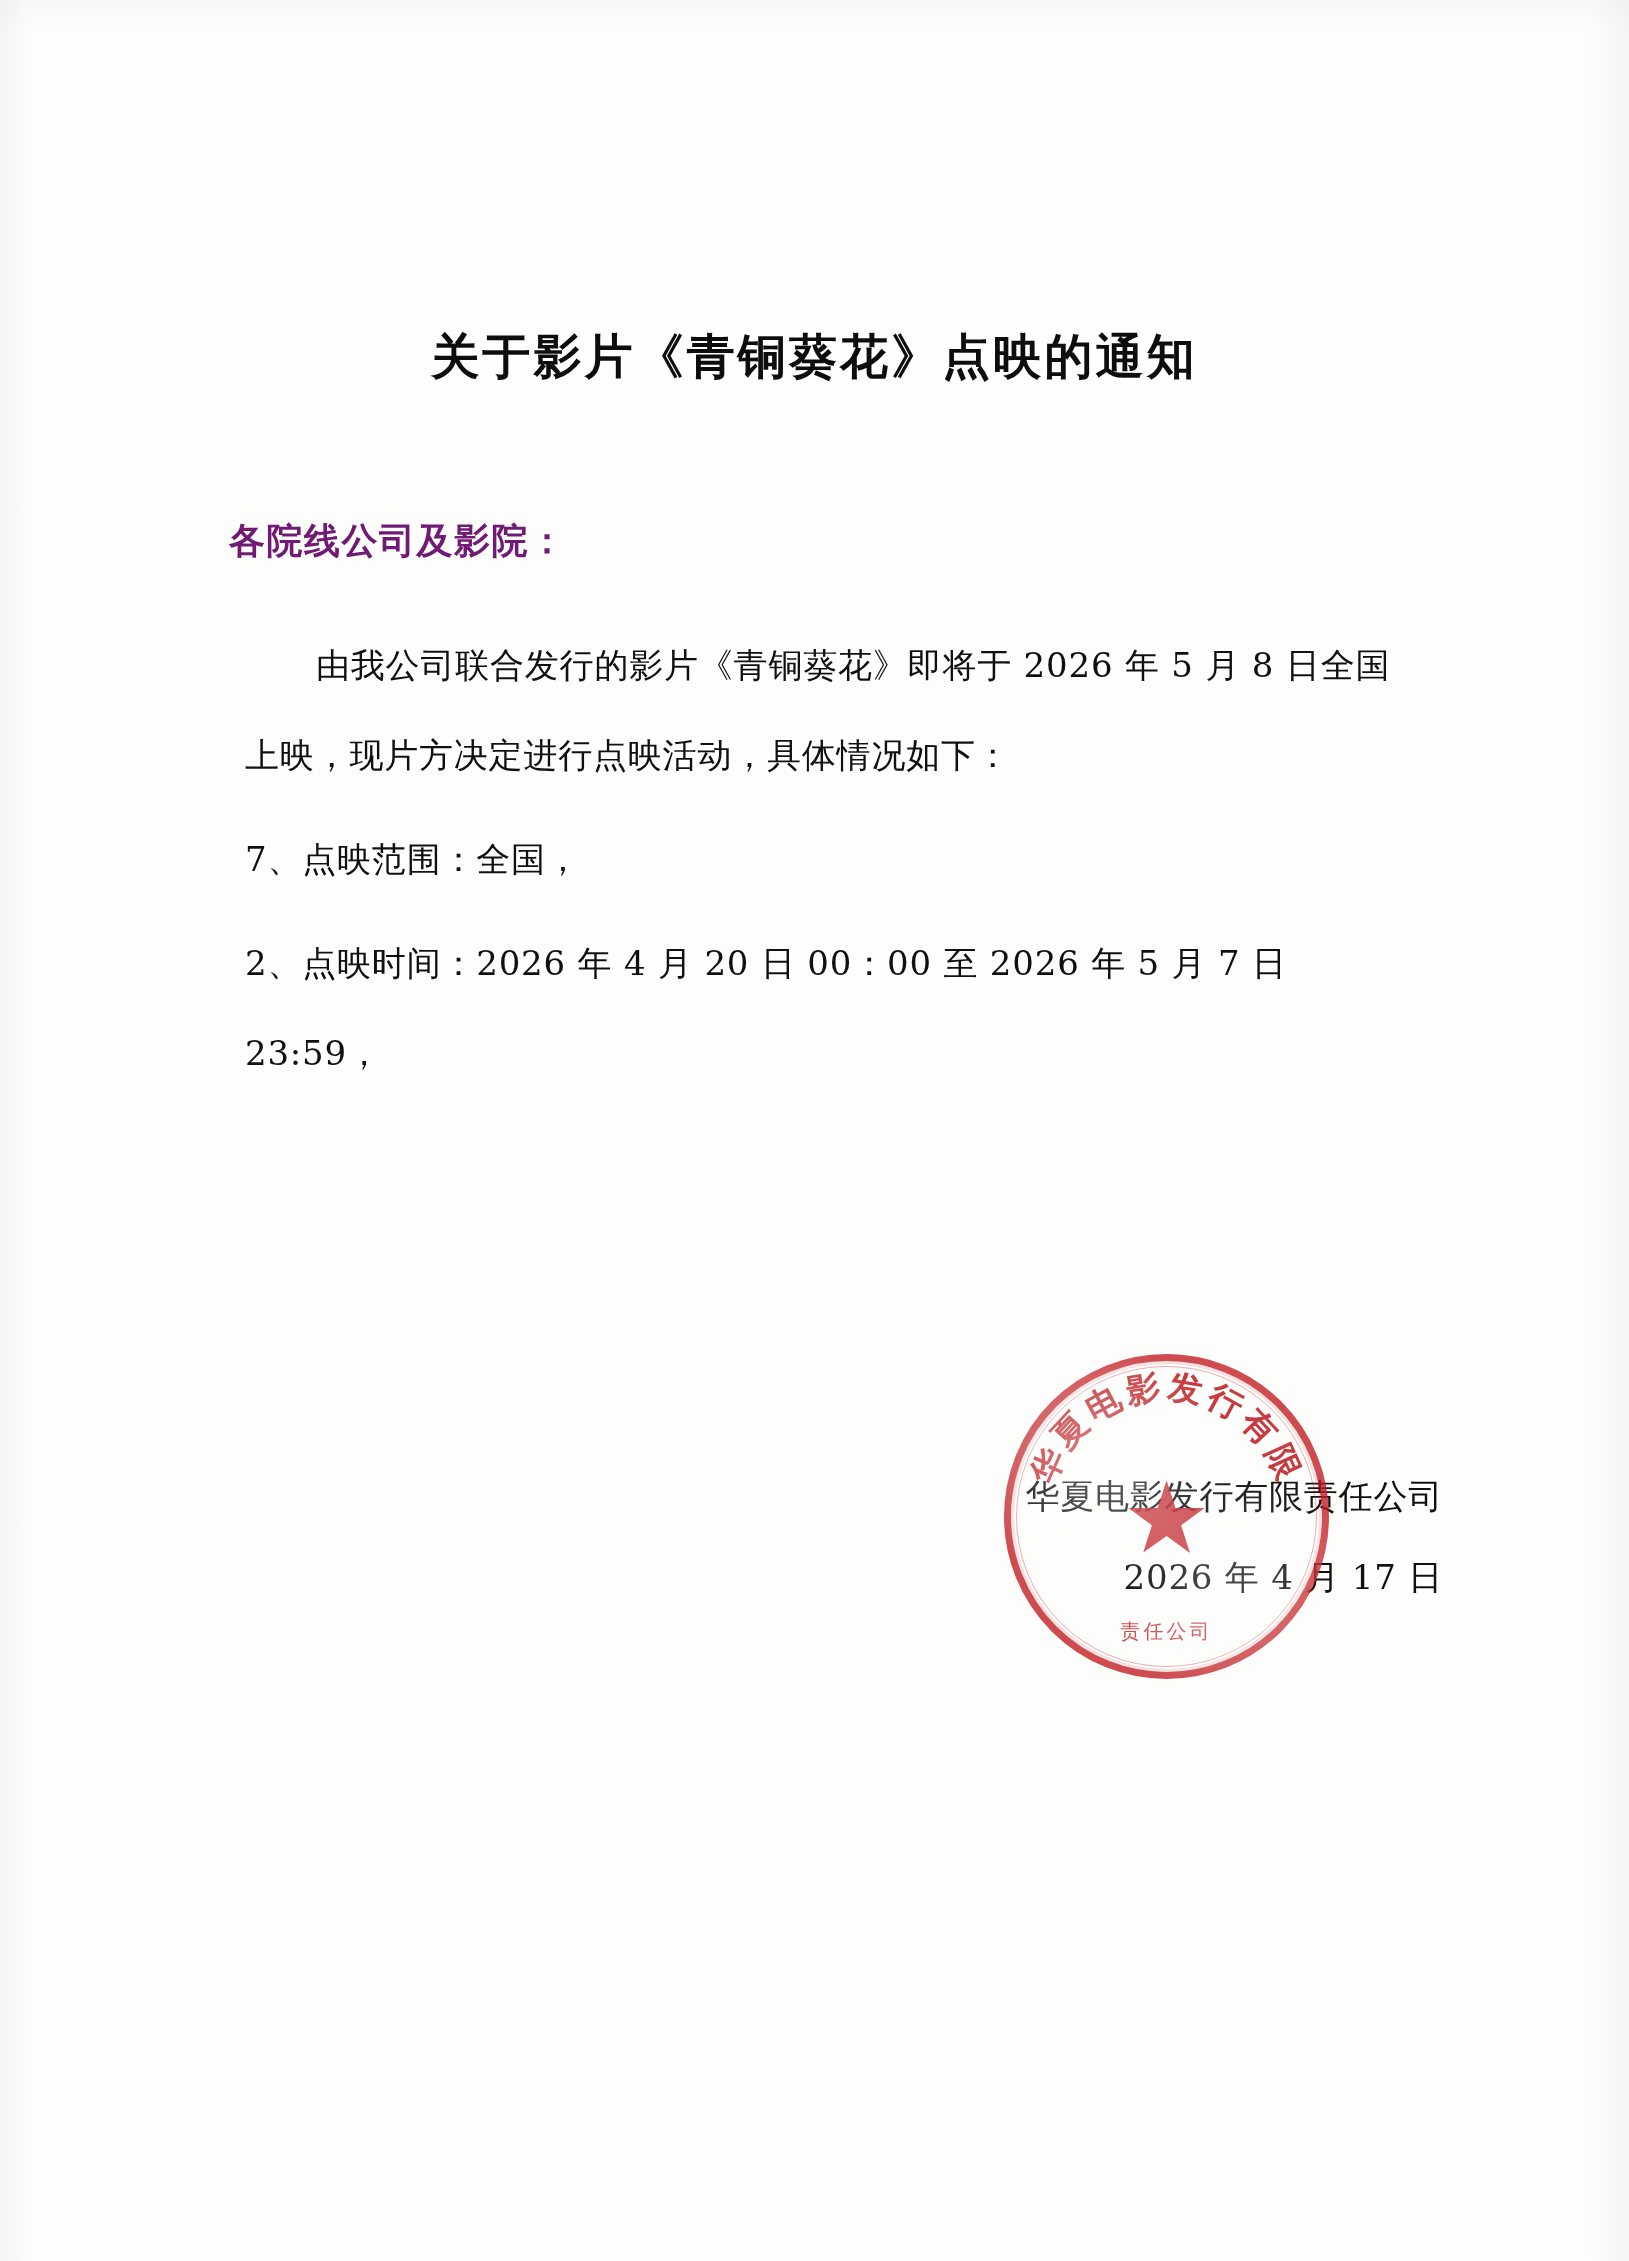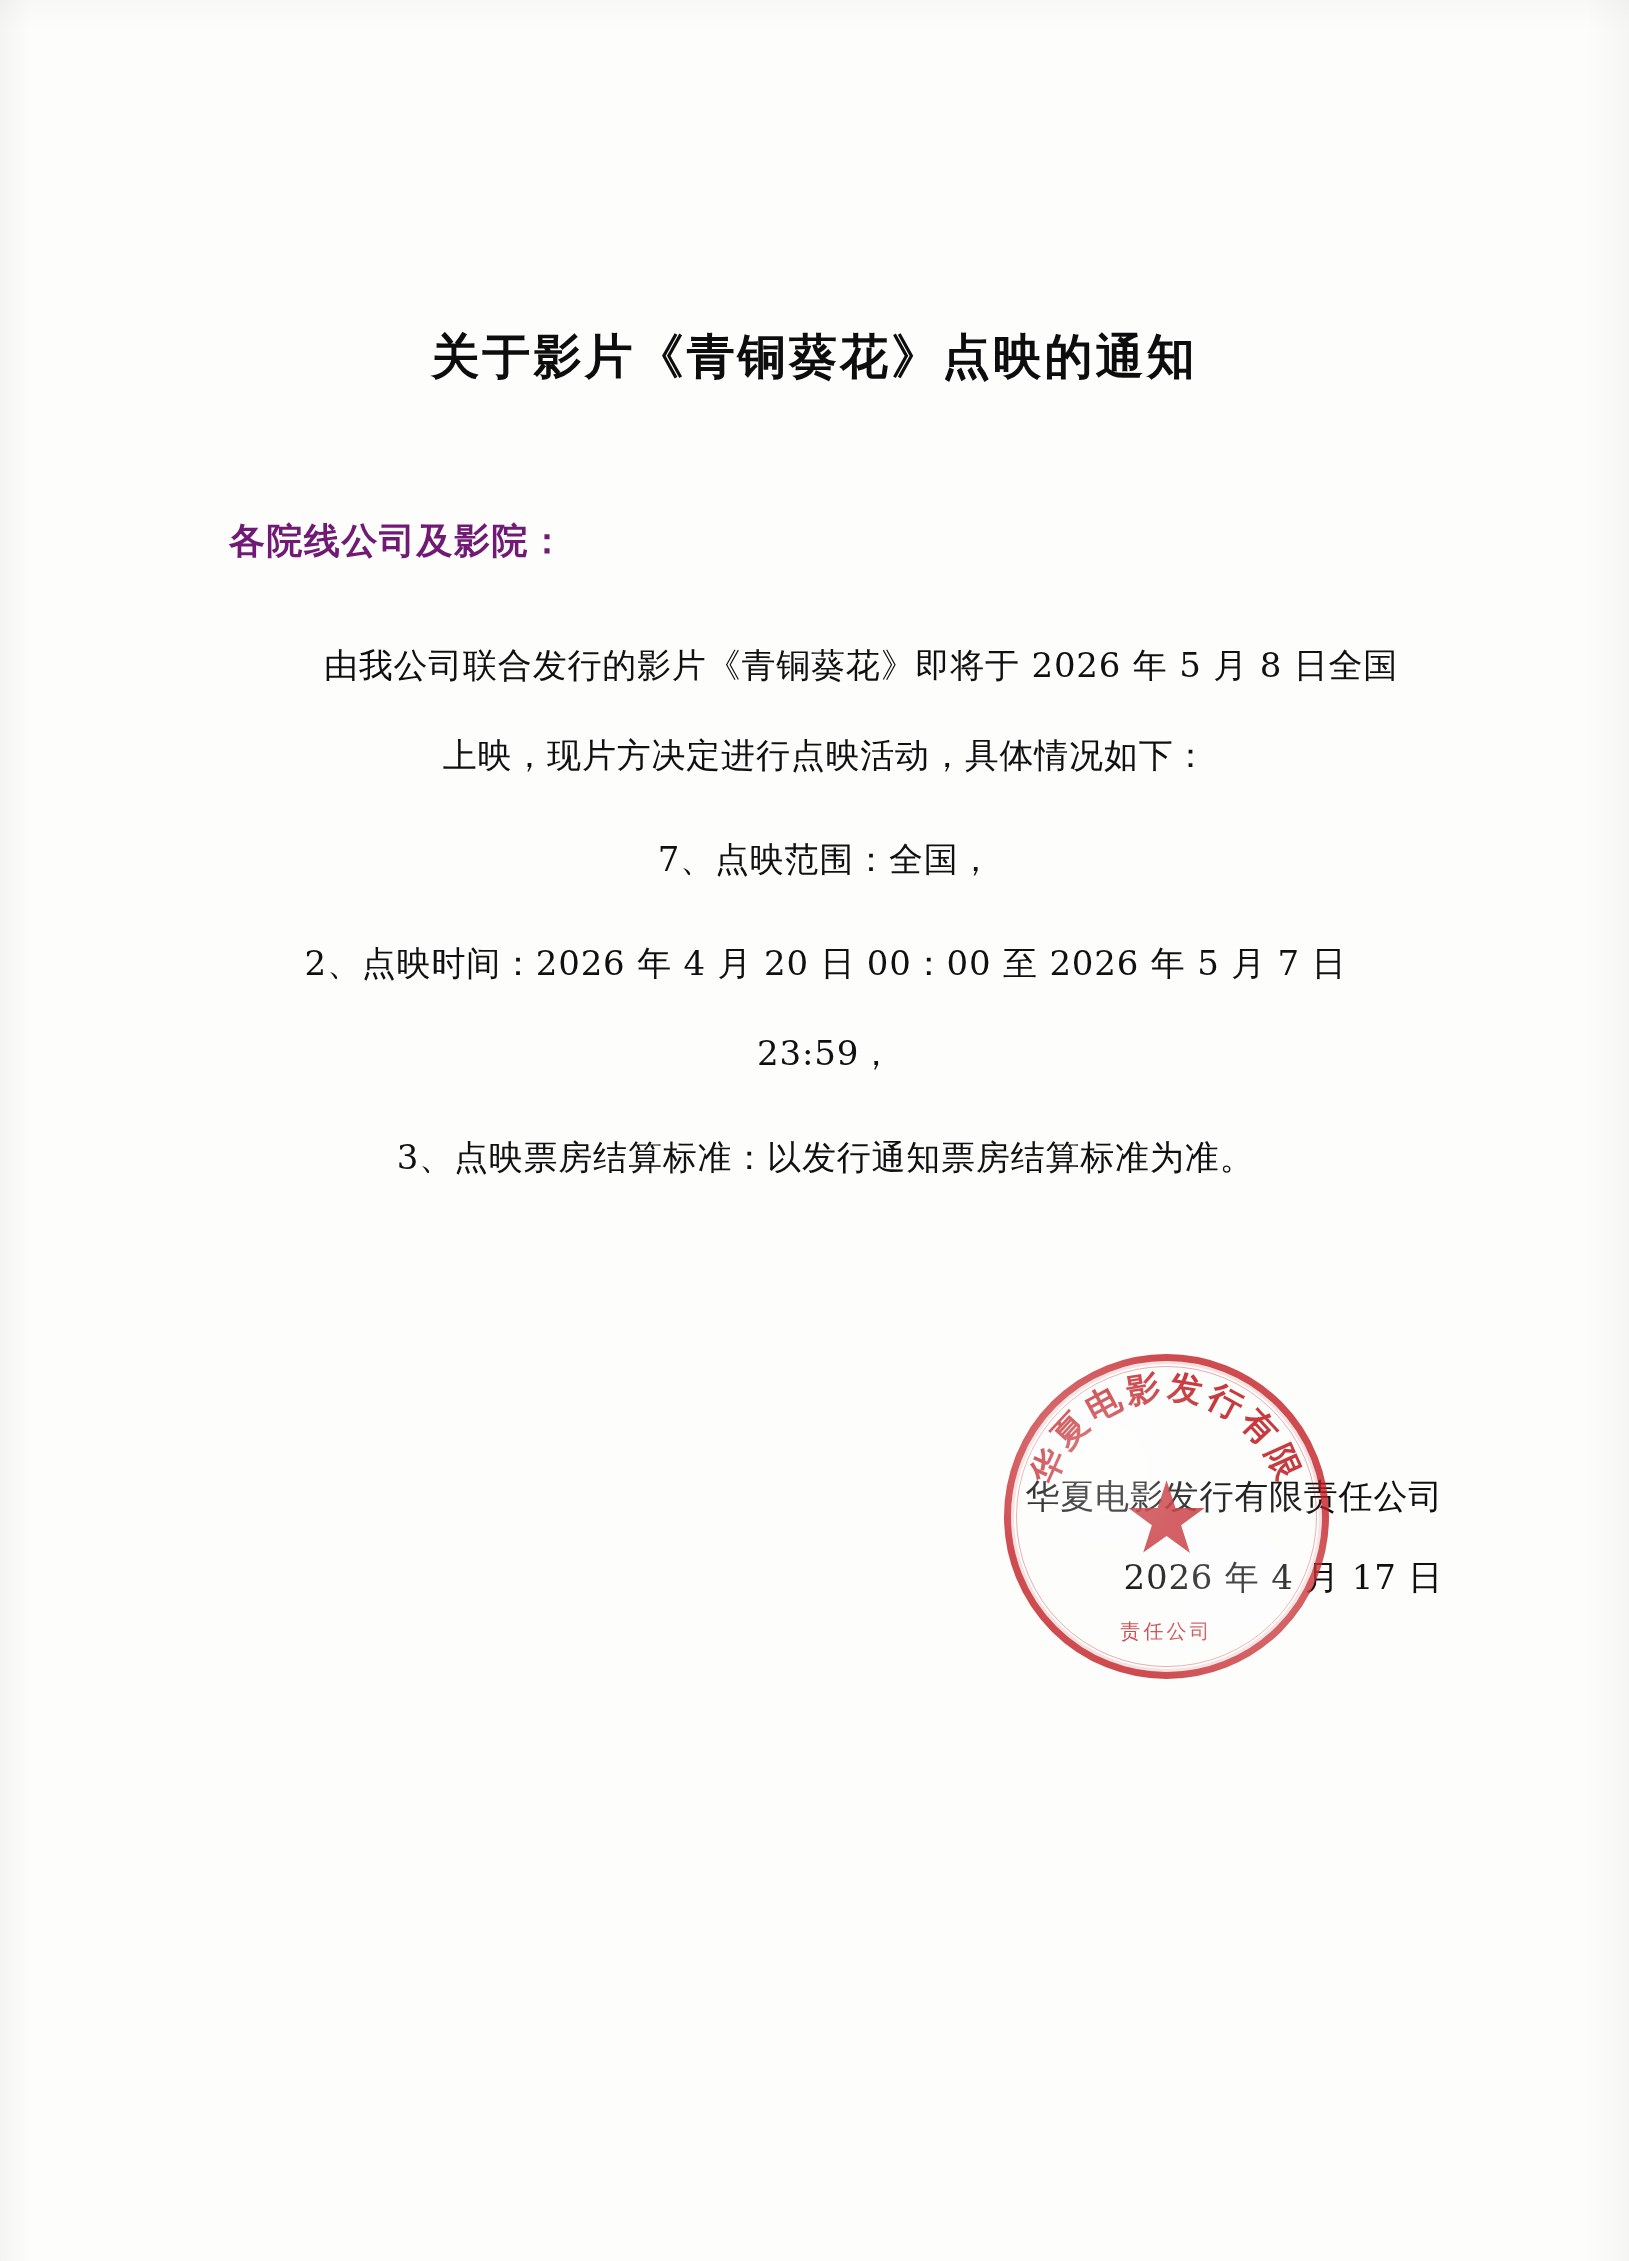--- a/index.html
+++ b/index.html
@@ -70,21 +70,20 @@
     width: 1177px;
     font-size: 34px;
     line-height: 90px;
     color: #101010;
     letter-spacing: 0.8px;
   }
 
   .para {
     margin: 0 0 14px 16px;
     white-space: pre-wrap;
-    text-align: center;
   }
   .para.indent {
     text-indent: 71px;
   }
   .para.gap-top {
     margin-top: 91px;
   }
 
   .sign-block {
     position: absolute;
@@ -168,21 +167,20 @@
   <div class="content">
 
     <div class="doc-title">关于影片《青铜葵花》点映的通知</div>
 
     <div class="salutation">各院线公司及影院：</div>
 
     <div class="body-block">
       <p class="para indent">由我公司联合发行的影片《青铜葵花》即将于 2026 年 5 月 8 日全国上映，现片方决定进行点映活动，具体情况如下：</p>
       <p class="para">7、点映范围：全国，</p>
       <p class="para">2、点映时间：2026 年 4 月 20 日 00：00 至 2026 年 5 月 7 日 23:59，</p>
-      <p class="para">3、点映票房结算标准：以发行通知票房结算标准为准。</p>
     </div>
 
     <div class="sign-block">
       <div>华夏电影发行有限责任公司</div>
       <div>2026 年 4 月 17 日</div>
     </div>
 
     <div class="seal">
       <div class="seal-outer"></div>
       <div class="seal-inner-ring"></div>

